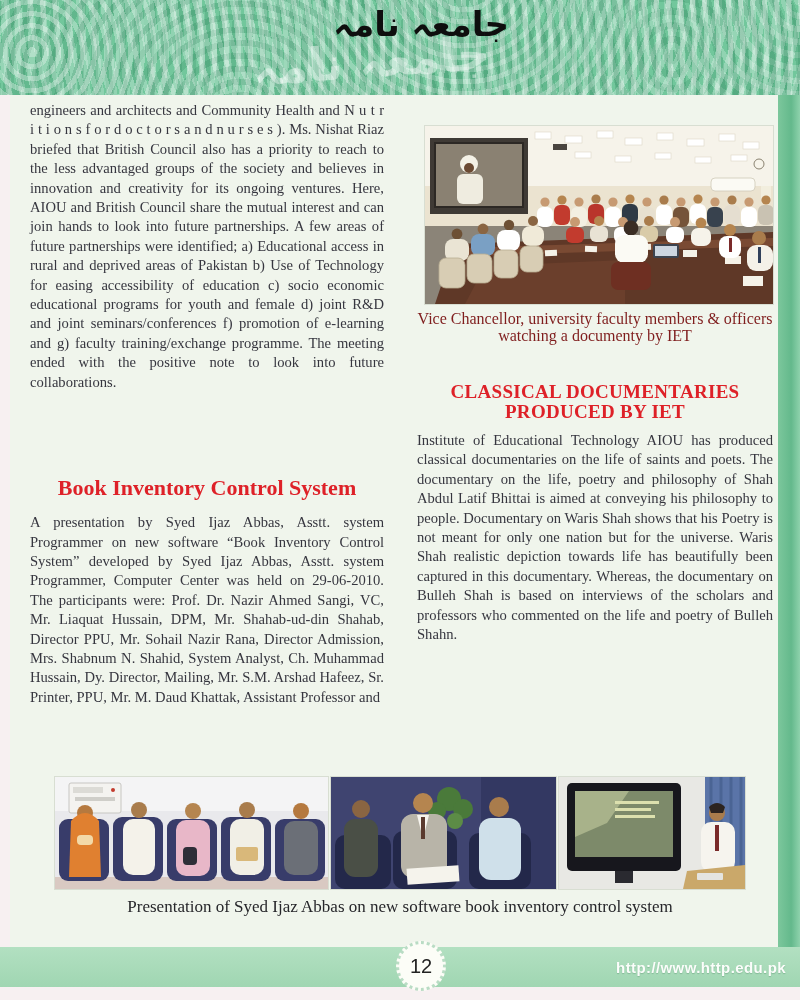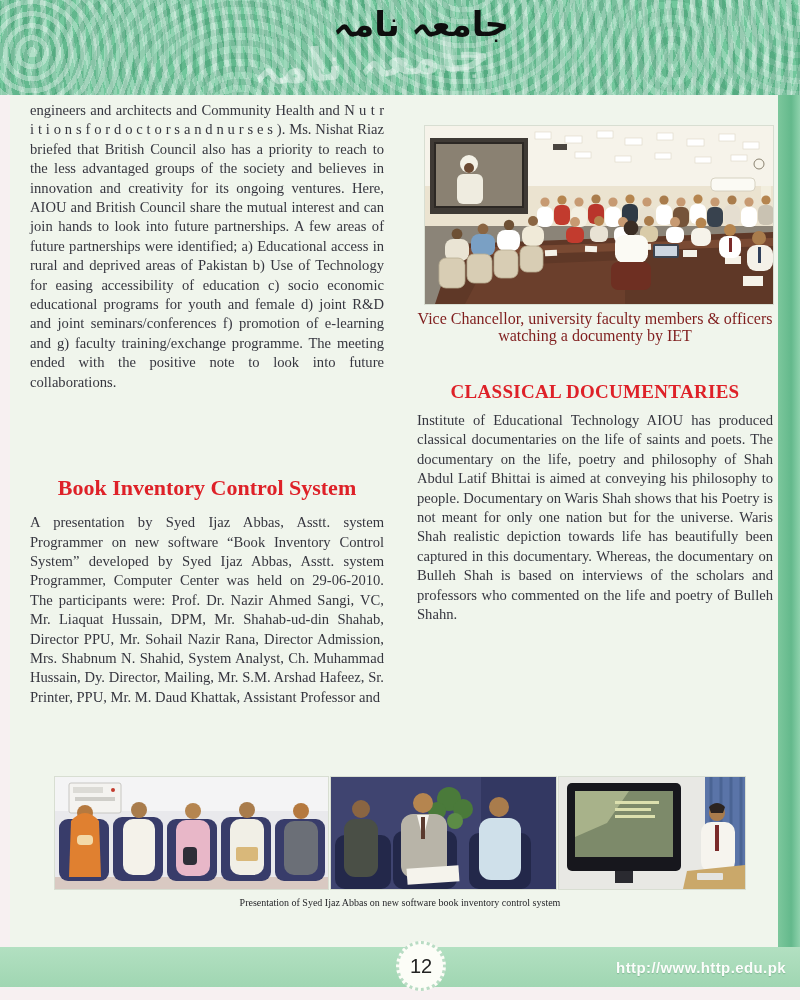--- a/index.html
+++ b/index.html
@@ -42,21 +42,21 @@
   .meeting-photo{margin-top:19px;margin-left:8px;width:348px;height:178px;}
   .meeting-photo svg,.strip-photo svg{display:block;width:100%;height:100%;}
   .photo-caption{margin-top:6px;text-align:center;font-size:16px;line-height:17px;color:#7f1d1d;}
 
   .photo-strip{position:absolute;left:55px;top:777px;width:690px;height:112px;display:flex;gap:3px;}
   .strip-photo{height:112px;}
   .strip-photo.a{width:273px;}
   .strip-photo.b{width:225px;}
   .strip-photo.c{width:186px;}
   .bottom-caption{position:absolute;left:0;top:897px;width:800px;text-align:center;
-    font-size:10px;color:#26262a;}
+    font-size:17px;color:#26262a;}
 
   
   .footer-bar{position:absolute;left:0;top:947px;width:800px;height:40px;
     background:linear-gradient(to bottom,#b2e0c1,#a0d6b2);}
   .footer-badges{position:absolute;left:396px;top:941px;display:flex;gap:12px;align-items:flex-start;flex-direction:column;}
   .badge{width:44px;height:44px;border-radius:50%;display:flex;align-items:center;justify-content:center;
     font-family:"Liberation Sans",sans-serif;font-size:20px;color:#222;background:#fcfdf7;}
   .badge-page{border:3px dotted #b9dcc4;}
   .badge-letter{width:42px;height:42px;border:2px solid #3d3d3d;color:#333;}
   .site-url{position:absolute;right:14px;top:959px;font-family:"Liberation Sans",sans-serif;
@@ -263,20 +263,21 @@
       </svg>
     </div>
 
     <div class="photo-caption">
       <div>Vice Chancellor, university faculty  members &amp; officers</div>
       <div>watching a documenty by IET</div>
     </div>
 
     <div class="red-heading red-heading-right">
       <div>CLASSICAL DOCUMENTARIES</div>
+      <div>PRODUCED BY IET</div>
     </div>
 
     <p class="para">Institute  of  Educational  Technology  AIOU  has produced classical documentaries on the life of saints and poets.  The documentary on the life, poetry and philosophy of Shah Abdul Latif Bhittai is aimed at conveying his philosophy to people. Documentary on Waris Shah shows that his Poetry is not meant for only one nation but for the universe. Waris Shah realistic depiction towards life has beautifully been captured in this documentary. Whereas, the documentary on Bulleh Shah is based on interviews of the scholars and professors who commented on the  life and poetry of Bulleh Shahn.</p>
   </div>
 
   <div class="photo-strip">
 
     <div class="photo-frame strip-photo a">
       <svg viewBox="0 0 273 112" preserveAspectRatio="none">
         <rect x="0" y="0" width="273" height="112" fill="#e9e9ec"></rect>

